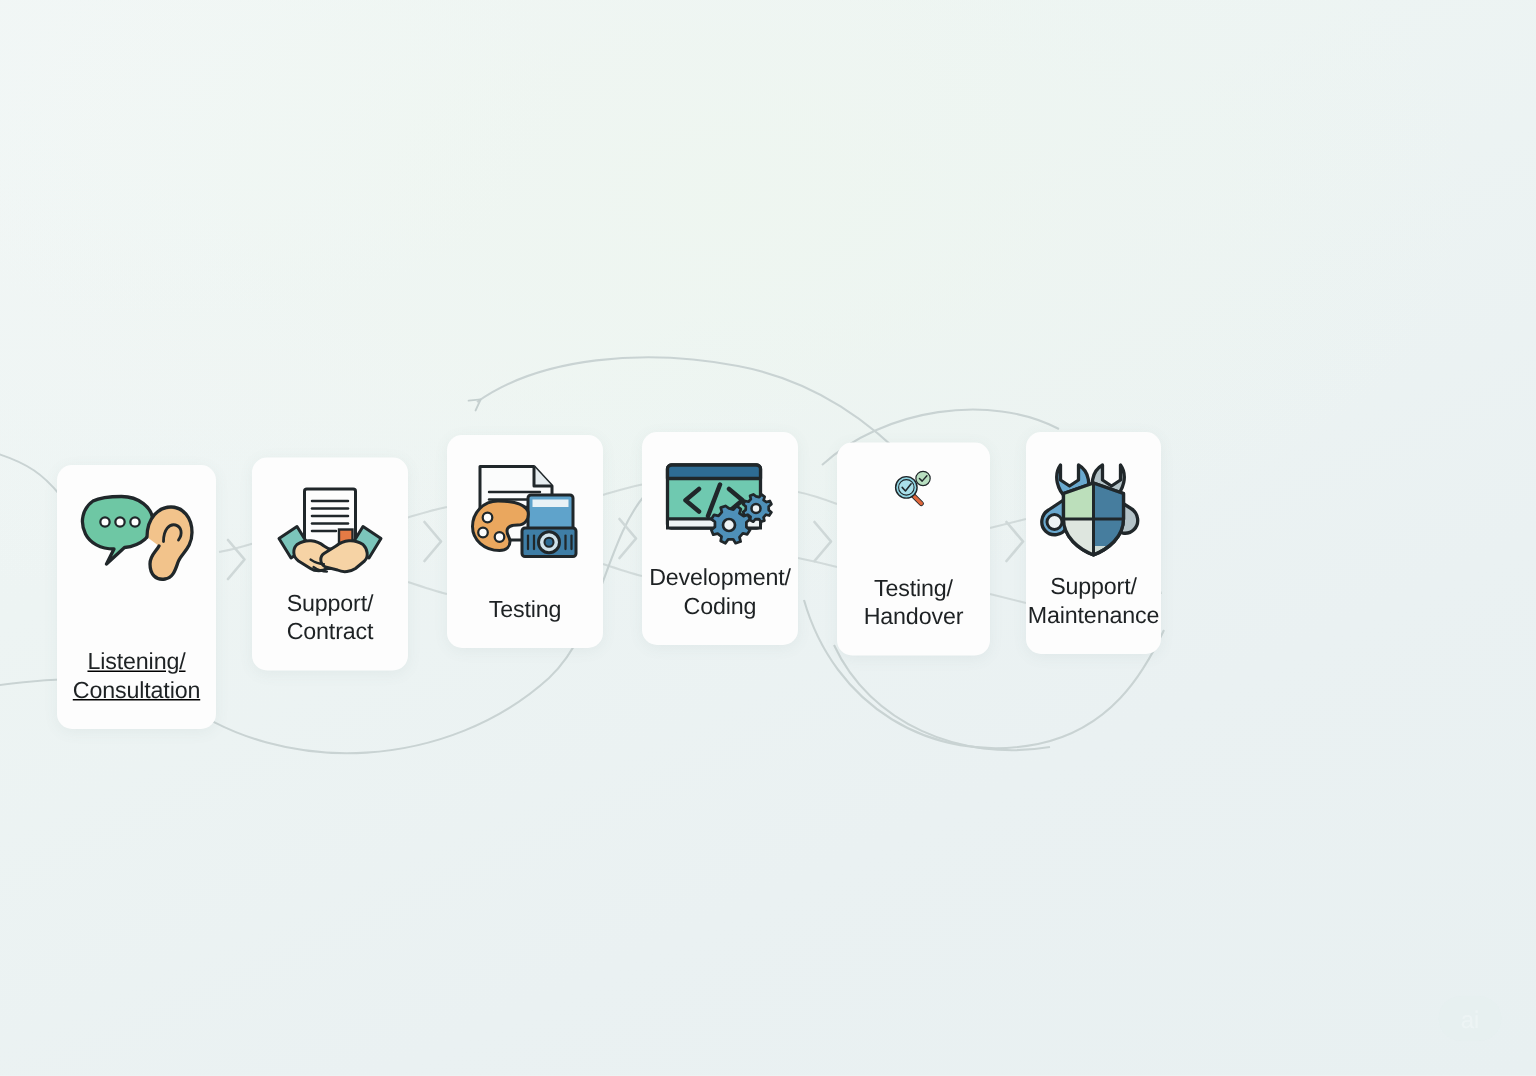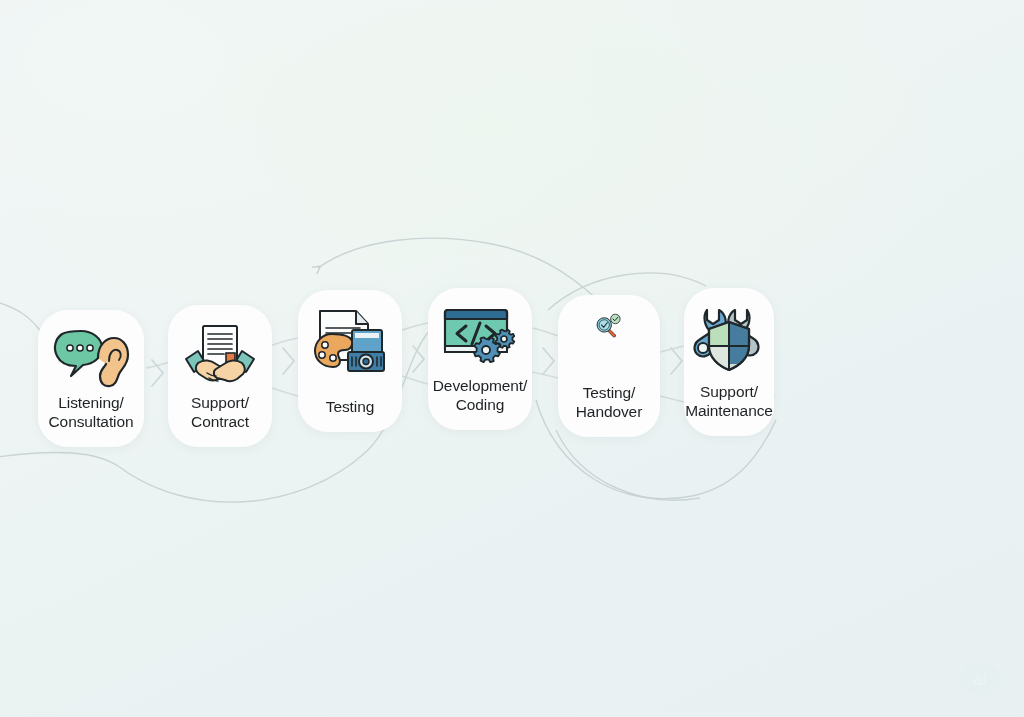--- a/index.html
+++ b/index.html
@@ -37,21 +37,21 @@
     position: absolute;
     width: 20px;
     height: 34px;
     z-index: 3;
   }
 
   
   .card {
     position: absolute;
     background: #fdfdfd;
-    border-radius: 30px;
+    border-radius: 10px;
     box-shadow: 0 2px 10px rgba(90,110,110,0.07);
     z-index: 5;
     display: flex;
     flex-direction: column;
     align-items: center;
     justify-content: center;
     box-sizing: border-box;
   }
   .card-icon {
     display: block;
@@ -134,21 +134,21 @@
   <svg class="chevron" style="left:409px; top:342px;" viewBox="0 0 20 34">
     <path d="M4,4 L15,17 L4,30" fill="none" stroke="#cfd8d8" stroke-width="1.8" stroke-linecap="round" stroke-linejoin="round"></path>
   </svg>
   <svg class="chevron" style="left:539px; top:344px;" viewBox="0 0 20 34">
     <path d="M4,4 L15,17 L4,30" fill="none" stroke="#cfd8d8" stroke-width="1.8" stroke-linecap="round" stroke-linejoin="round"></path>
   </svg>
   <svg class="chevron" style="left:667px; top:344px;" viewBox="0 0 20 34">
     <path d="M4,4 L15,17 L4,30" fill="none" stroke="#cfd8d8" stroke-width="1.8" stroke-linecap="round" stroke-linejoin="round"></path>
   </svg>
 
-  <div class="card" style="left:38px; top:310px; width:106px; height:137px;">
+  <div class="card" style="left:38px; top:310px; width:106px; height:176px;text-decoration:underline;">
     <svg class="card-icon" width="78" height="62" viewBox="0 0 78 62">
 
       <path d="M10,6 C3,11 1,20 5,28 C8,34 15,38 24,38 L19,48 L31,37 C42,36 50,29 50,20 C50,10 40,3 29,3 C21,3 14,4 10,6 Z" fill="#6ec7a4" stroke="#20272a" stroke-width="2.2" stroke-linejoin="round"></path>
       <circle cx="18" cy="20" r="3.1" fill="#ffffff" stroke="#20272a" stroke-width="1.5"></circle>
       <circle cx="28" cy="20" r="3.1" fill="#ffffff" stroke="#20272a" stroke-width="1.5"></circle>
       <circle cx="38" cy="20" r="3.1" fill="#ffffff" stroke="#20272a" stroke-width="1.5"></circle>
 
       <path d="M46,30 C46,17 54,10 62,10 C70,10 76,17 76,27 C76,37 69,41 67,46 C65,51 64,57 58,58 C52,59 48,55 48,48 C48,42 52,40 54,36" fill="#f2c38b" stroke="#20272a" stroke-width="2.2" stroke-linejoin="round" stroke-linecap="round"></path>
       <path d="M57,33 C57,25 61,21 65,22 C69,23 70,28 67,32" fill="none" stroke="#20272a" stroke-width="1.9" stroke-linecap="round"></path>
     </svg>

